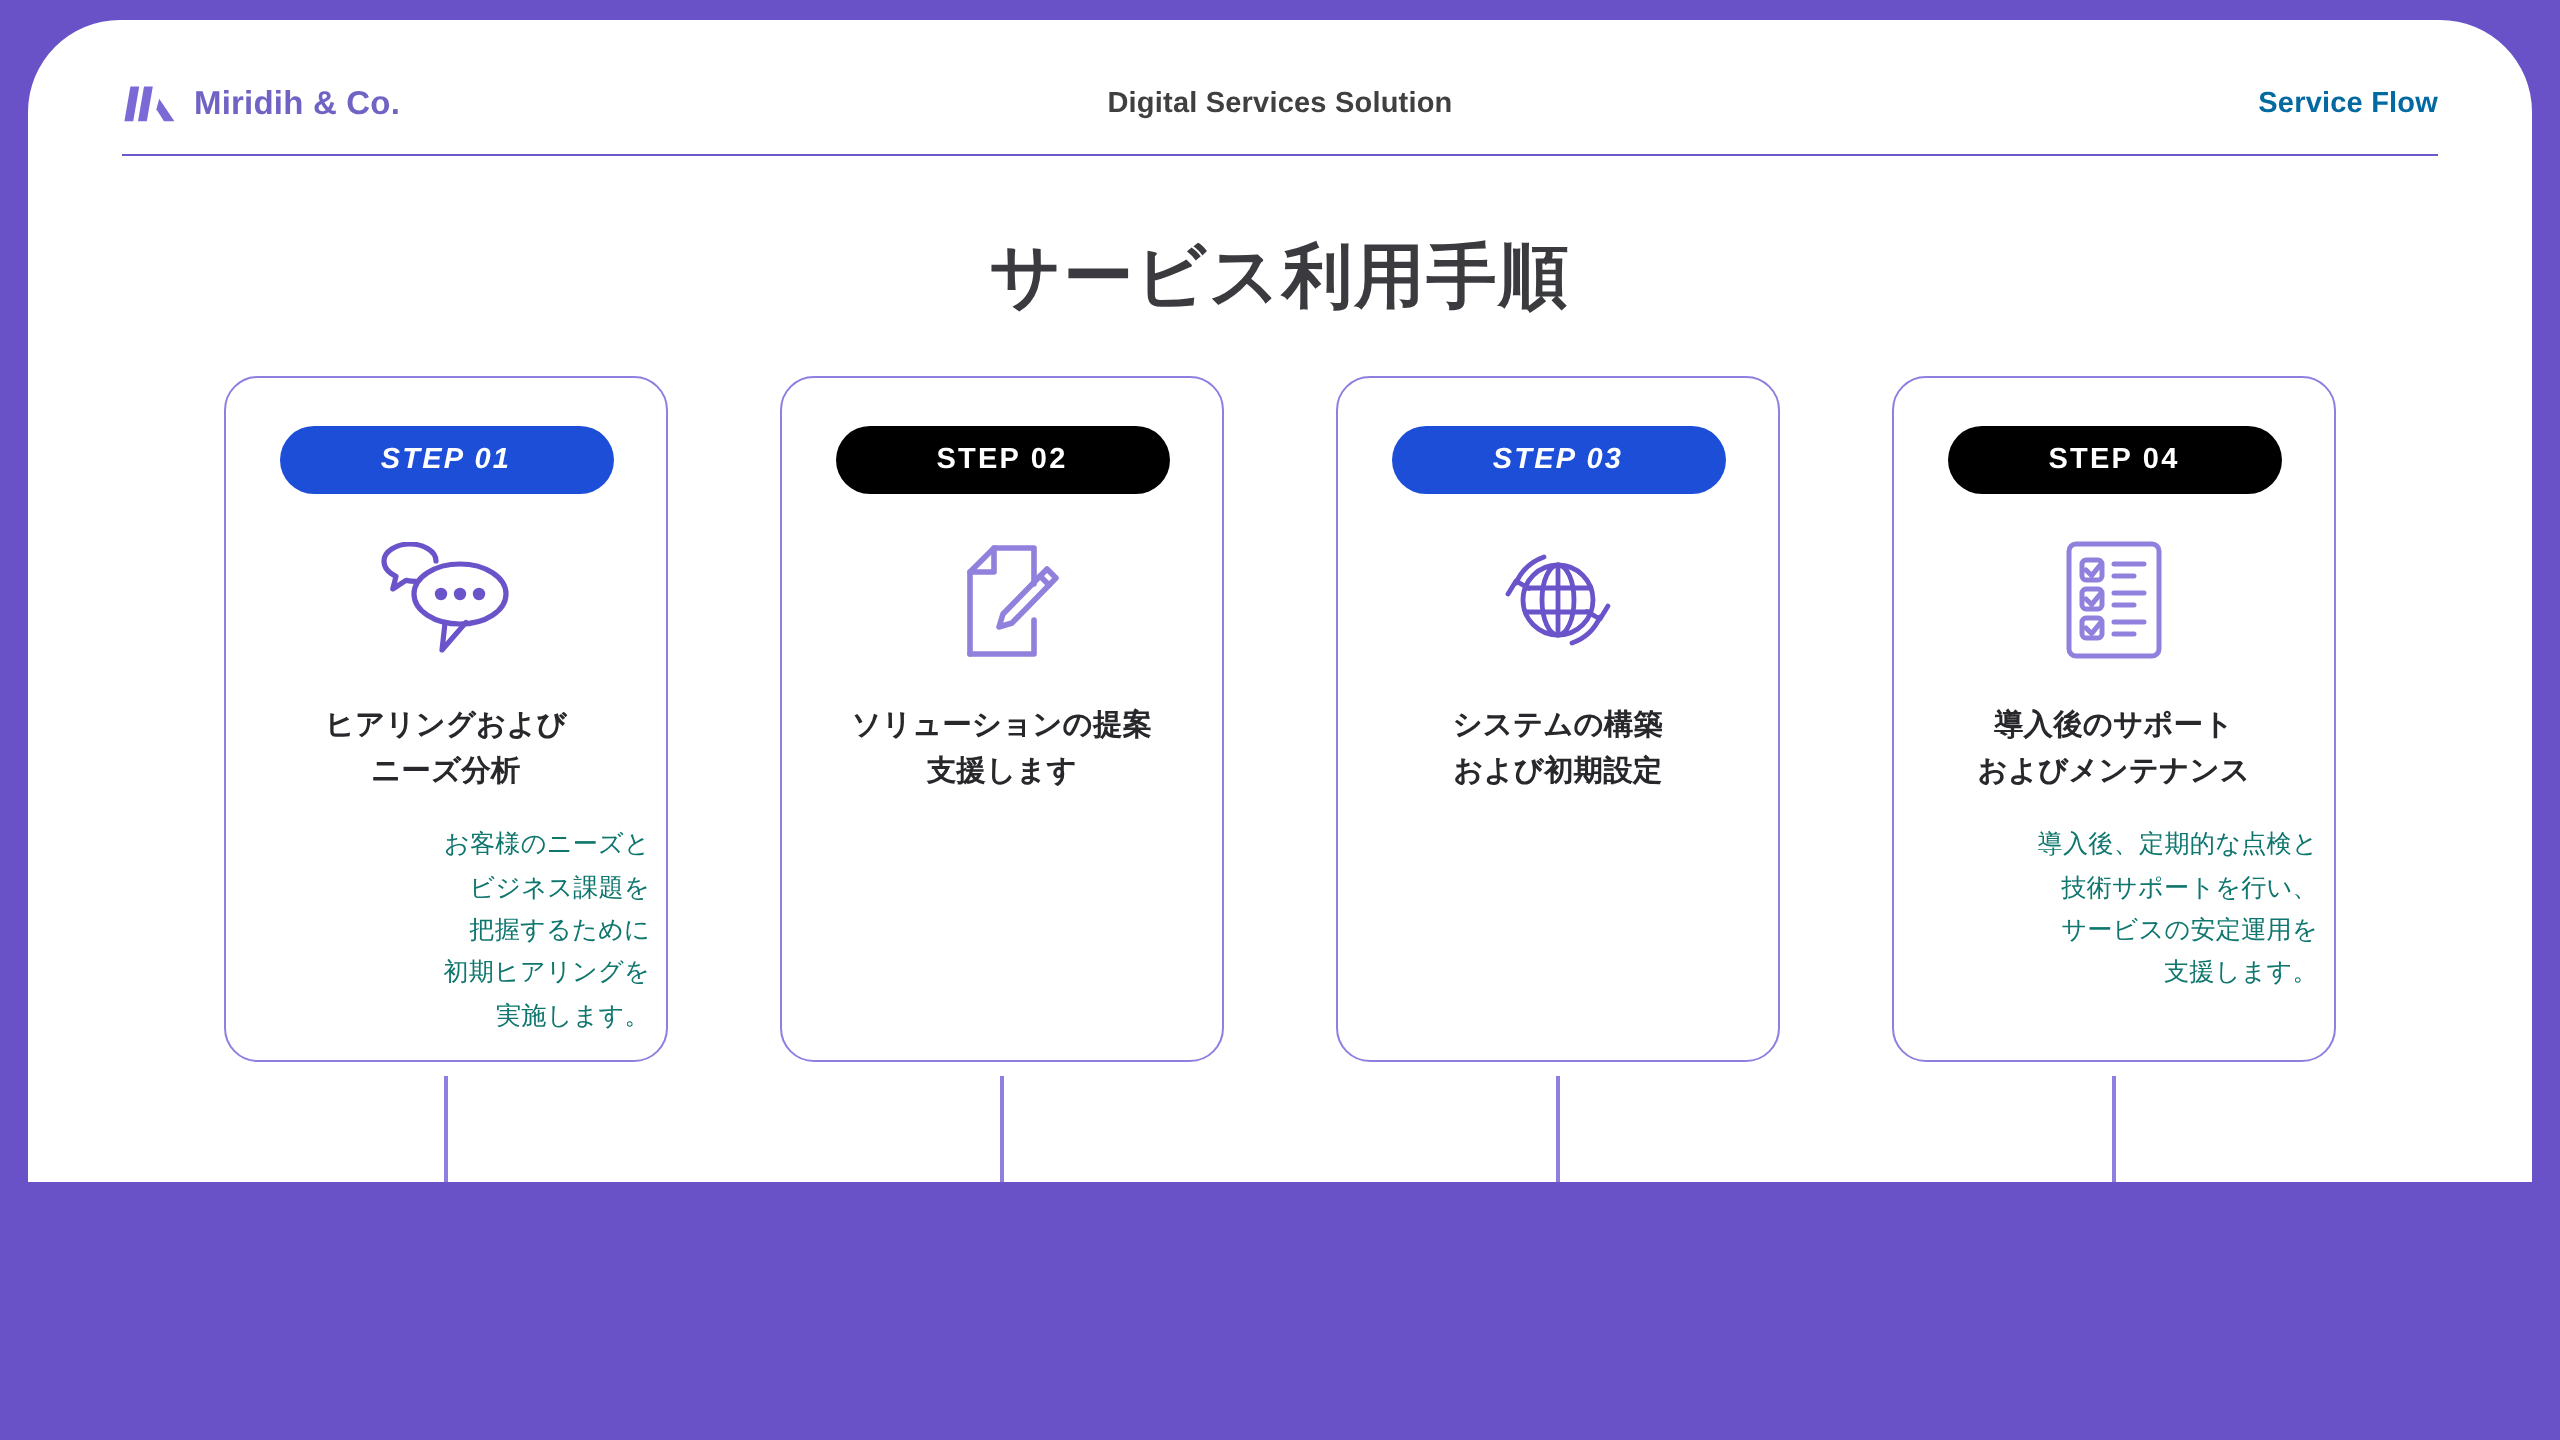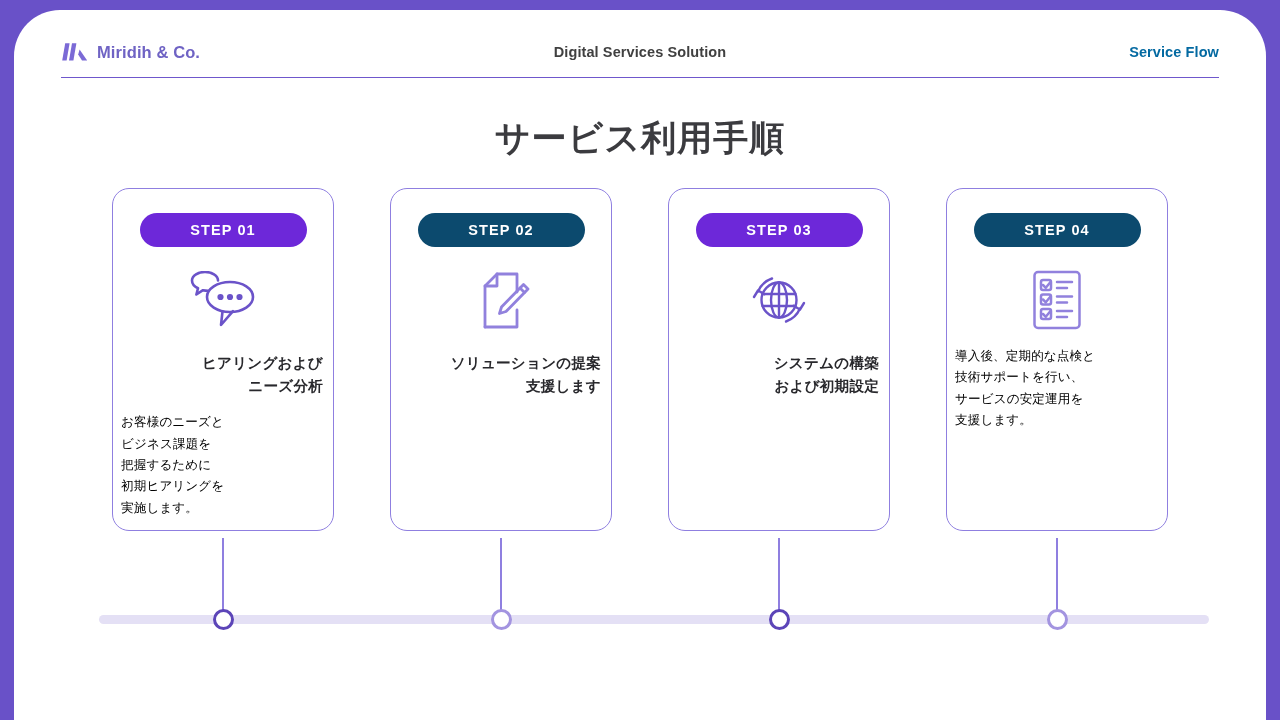--- a/index.html
+++ b/index.html
@@ -7,21 +7,21 @@
   body {
     background:#6951c8;
     font-family:"Liberation Sans", "DejaVu Sans", sans-serif;
     -webkit-font-smoothing:antialiased;
   }
 
   
   .slide {
     position:absolute;
     left:14px; top:10px;
-    width:1252px; height:710px;
+    width:1252px; height:581px;
     background:#ffffff;
     border-top-left-radius:46px;
     border-top-right-radius:46px;
     border-bottom-left-radius:0;
     border-bottom-right-radius:0;
     overflow:hidden;
   }
 
   
   .header {
@@ -74,45 +74,45 @@
     background:#ffffff;
     display:flex; flex-direction:column; align-items:center;
   }
   .badge {
     margin-top:24px;
     width:167px; height:34px;
     border-radius:17px;
     display:flex; align-items:center; justify-content:center;
     color:#ffffff; font-size:14.5px; font-weight:700; letter-spacing:1.1px;
   }
-  .badge.dark  { background:#6d28d9; }
-  .badge.light { background:#0c4a6e; }
+  .badge.dark  { background:#1d4ed8;font-style:italic; }
+  .badge.light { background:#000000; }
 
   .icon-wrap {
     margin-top:22px;
     width:72px; height:62px;
     display:flex; align-items:center; justify-content:center;
   }
   .icon-wrap svg { display:block; }
 
   .card-title {
     margin-top:20px;
     width:200px;
-    text-align:right;
+    text-align:center;
     font-size:14.6px; font-weight:700; color:#28282c;
     line-height:1.58;
     letter-spacing:.2px;
     font-family:"DejaVu Sans", "Liberation Sans", sans-serif;
     white-space:pre-line;
   }
   .card-body {
     margin-top:14px;
     width:204px;
-    text-align:left;
-    font-size:12.6px; font-weight:400; color:#000000;
+    text-align:right;
+    font-size:12.6px; font-weight:400; color:#0f766e;
     line-height:1.70;
     letter-spacing:.1px;
     font-family:"DejaVu Sans", "Liberation Sans", sans-serif;
     white-space:pre-line;
   }
 
   
   .timeline-bar {
     position:absolute;
     left:85px; top:605px;
@@ -224,20 +224,22 @@
           <path d="M12 16 L14.8 18.8 L19.5 13"></path>
           <path d="M26 13 H41 M26 19 H36"></path>
           <rect x="10" y="25.5" width="10" height="10" rx="2"></rect>
           <path d="M12 30.5 L14.8 33.3 L19.5 27.5"></path>
           <path d="M26 27.5 H41 M26 33.5 H36"></path>
           <rect x="10" y="40" width="10" height="10" rx="2"></rect>
           <path d="M12 45 L14.8 47.8 L19.5 42"></path>
           <path d="M26 42 H41 M26 48 H36"></path>
         </svg>
       </div>
+      <div class="card-title">導入後のサポート
+およびメンテナンス</div>
       <div class="card-body">導入後、定期的な点検と
 技術サポートを行い、
 サービスの安定運用を
 支援します。</div>
     </div>
 
   </div>
 
   <div class="timeline-bar"></div>
 

